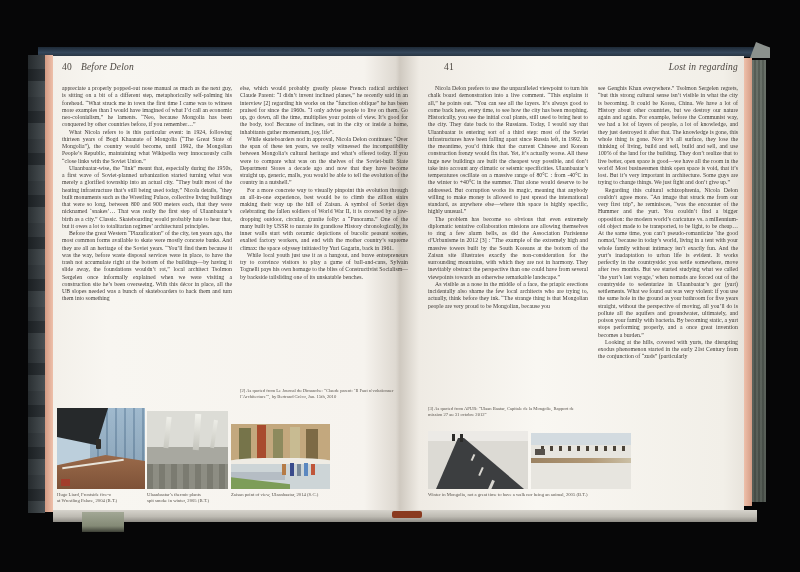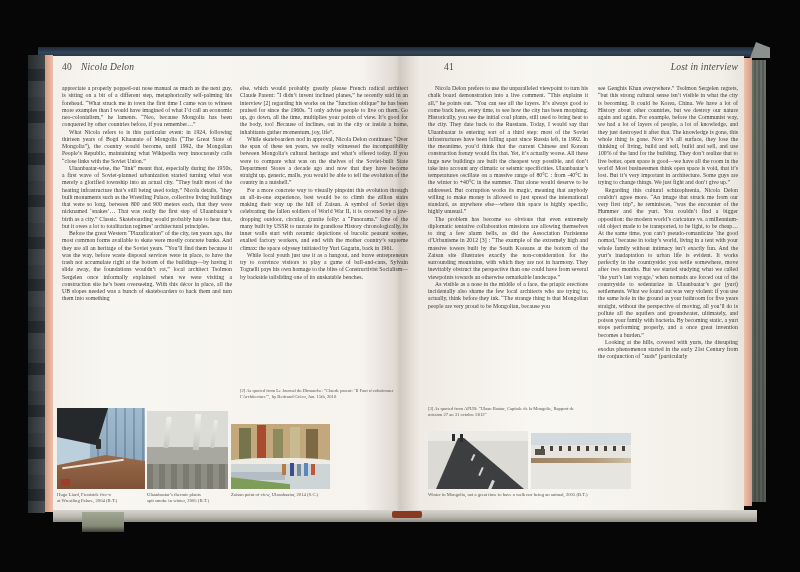--- a/index.html
+++ b/index.html
@@ -123,21 +123,21 @@
 <div class="abs left-salmon"></div>
 <div class="abs spread"></div>
 <div class="abs right-salmon"></div>
 <div class="abs right-foredge"></div>
 <div class="abs top-corner"></div>
 <div class="abs bottom-edge"></div>
 <div class="abs bottom-protrusion"></div>
 <div class="abs red-smudge"></div>
 
 <div class="abs pagehead" style="left:62px;">
-  <span class="num">40</span><span class="name">Nicola Delon</span>
+  <span class="num">40</span><span class="name">Before Delon</span>
 </div>
 
 <div class="abs bodycol" style="left:62px;top:85px;width:170px;height:322px;">
     <p>appreciate a properly popped-out nose manual as much as the next guy, is sitting on a bit of a different step, metaphorically self-palming his forehead. “What struck me in town the first time I came was to witness more examples than I would have imagined of what I’d call an economic neo-colonialism,” he laments. “Neo, because Mongolia has been conquered by other countries before, if you remember…”</p>
     <p>What Nicola refers to is this particular event: in 1924, following thirteen years of Bogd Khaanate of Mongolia (“The Great State of Mongolia”), the country would become, until 1992, the Mongolian People’s Republic, maintaining what Wikipedia very innocuously calls “close links with the Soviet Union.”</p>
     <p>Ulaanbaatar-wise, the “link” meant that, especially during the 1950s, a first wave of Soviet-planned urbanization started turning what was merely a glorified township into an actual city. “They built most of the heating infrastructure that’s still being used today,” Nicola details, “they built monuments such as the Wrestling Palace, collective living buildings that were so long, between 800 and 900 meters each, that they were nicknamed ‘snakes’… That was really the first step of Ulaanbaatar’s birth as a city.” Classic. Skateboarding would probably hate to hear that, but it owes a lot to totalitarian regimes’ architectural principles.</p>
     <p>Before the great Western “Plazafication” of the city, ten years ago, the most common forms available to skate were mostly concrete banks. And they are all an heritage of the Soviet years. “You’ll find them because it was the way, before waste disposal services were in place, to have the trash not accumulate right at the bottom of the buildings—by having it slide away, the foundations wouldn’t rot,” local architect Tsolmon Sergelen once informally explained when we were visiting a construction site he’s been overseeing. With this décor in place, all the UB slopes needed was a bunch of skateboarders to hack them and turn them into something</p>
   </div>
 
 <div class="abs bodycol" style="left:240px;top:85px;width:168px;height:298px;">
@@ -184,21 +184,21 @@
 <div class="abs caption" style="left:57px;top:492px;width:86px;white-space:pre-line;">Hugo Liard, Frontside five-o
 at Wrestling Palace, 2004 (B.T.)</div>
 <div class="abs caption" style="left:147px;top:492px;width:82px;white-space:pre-line;">Ulaanbaatar’s thermic plants
 spit smoke in winter, 2005 (B.T.)</div>
 <div class="abs caption" style="left:231px;top:492px;width:150px;">Zaisan point of view, Ulaanbaatar, 2014 (S.C.)</div>
 
 <div class="abs pagehead" style="left:444px;">
   <span class="num">41</span>
 </div>
 <div class="abs pagehead" style="left:598px;width:140px;text-align:right;">
-  <span class="name">Lost in interview</span>
+  <span class="name">Lost in regarding</span>
 </div>
 
 <div class="abs bodycol indent-first" style="left:428px;top:85px;width:160px;height:313px;">
     <p>Nicola Delon prefers to use the unparalleled viewpoint to turn his chalk board demonstration into a live comment. “This explains it all,” he points out. “You can see all the layers. It’s always good to come back here, every time, to see how the city has been morphing. Historically, you see the initial coal plants, still used to bring heat to the city. They date back to the Russians. Today, I would say that Ulaanbaatar is entering sort of a third step: most of the Soviet infrastructures have been falling apart since Russia left, in 1992. In the meantime, you’d think that the current Chinese and Korean construction frenzy would fix that. Yet, it’s actually worse. All these huge new buildings are built the cheapest way possible, and don’t take into account any climatic or seismic specificities. Ulaanbaatar’s temperatures oscillate on a massive range of 80°C : from -40°C in the winter to +40°C in the summer. That alone would deserve to be addressed. But corruption works its magic, meaning that anybody willing to make money is allowed to just spread the international standard, as anywhere else—where this space is highly specific, highly unusual.”</p>
     <p>The problem has become so obvious that even extremely diplomatic tentative collaboration missions are allowing themselves to ring a few alarm bells, as did the Association Parisienne d’Urbanisme in 2012 [3] : “The example of the extremely high and massive towers built by the South Koreans at the bottom of the Zaisan site illustrates exactly the non-consideration for the surrounding mountains, with which they are not in harmony. They inevitably obstruct the perspective than one could have from several viewpoints towards an otherwise remarkable landscape.”</p>
     <p>As visible as a nose in the middle of a face, the priapic erections incidentally also shame the few local architects who are trying to, actually, think before they ink. “The strange thing is that Mongolian people are very proud to be Mongolian, because you</p>
   </div>
 
 <div class="abs bodycol" style="left:598px;top:85px;width:140px;height:336px;">
     <p>see Genghis Khan everywhere.” Tsolmon Sergelen regrets, “but this strong cultural sense isn’t visible in what the city is becoming. It could be Korea, China. We have a lot of History about other countries, but we destroy our nature again and again. For example, before the Communist way, we had a lot of layers of people, a lot of knowledge, and they just destroyed it after that. The knowledge is gone, this whole thing is gone. Now it’s all surface, they lose the thinking of living, build and sell, build and sell, and use 100% of the land for the building. They don’t realize that to live better, open space is good—we have all the room in the world! Most businessmen think open space is void, that it’s lost. But it’s very important in architecture. Some guys are trying to change things. We just fight and don’t give up.”</p>

